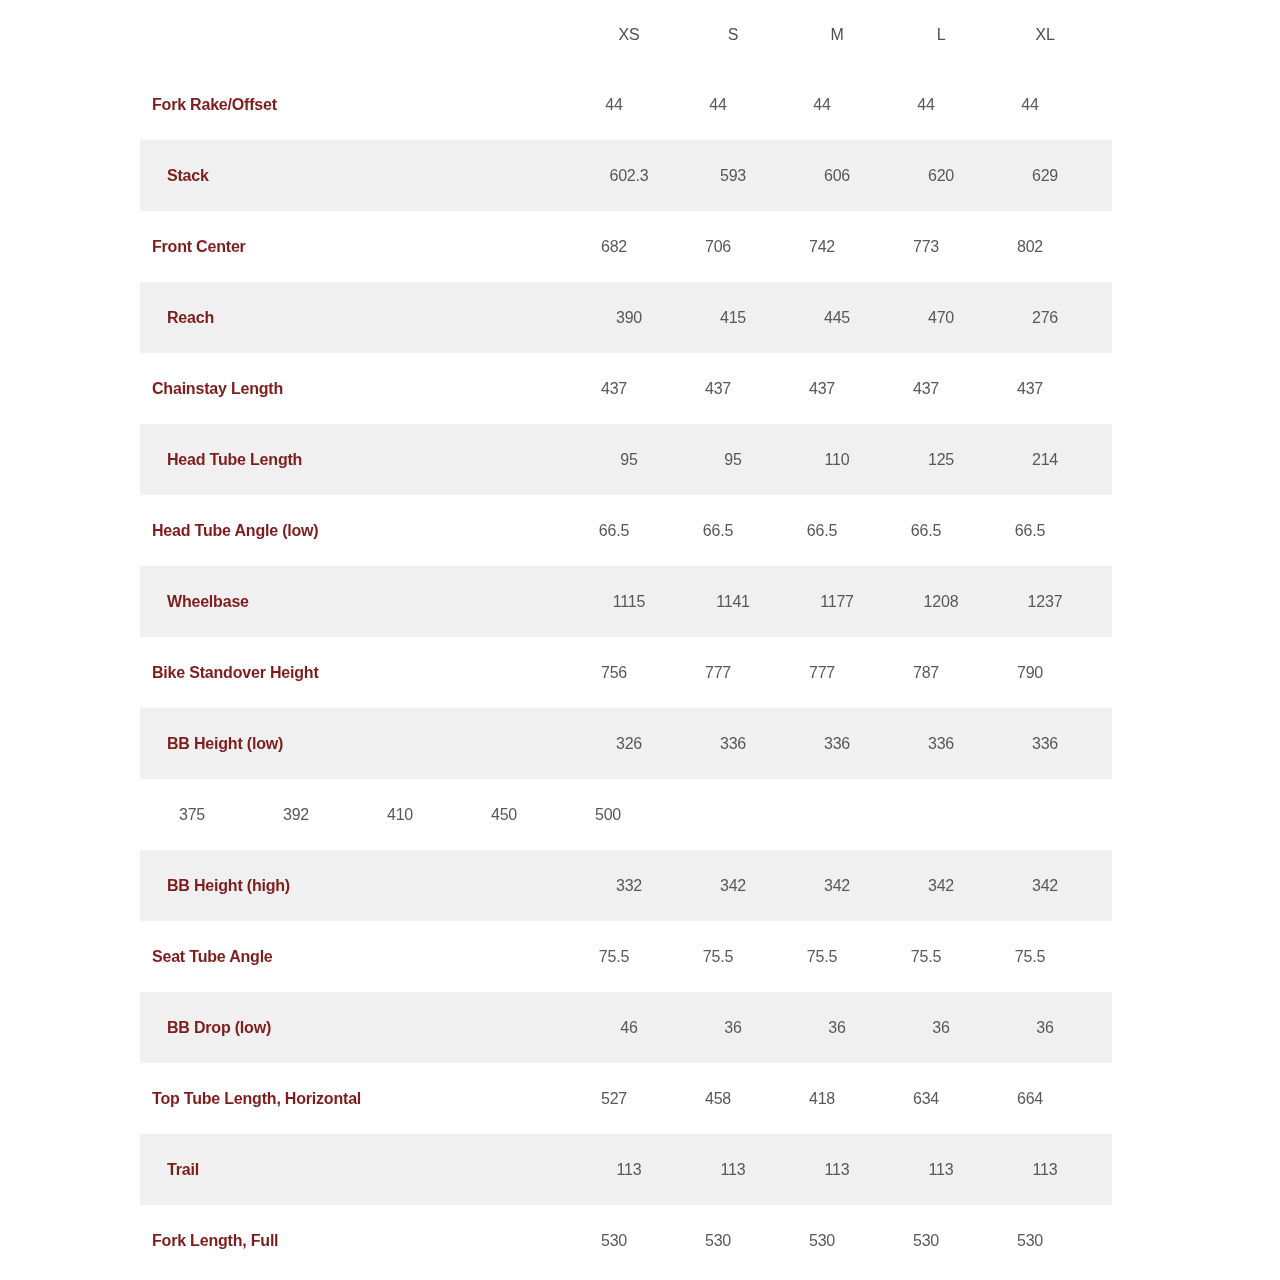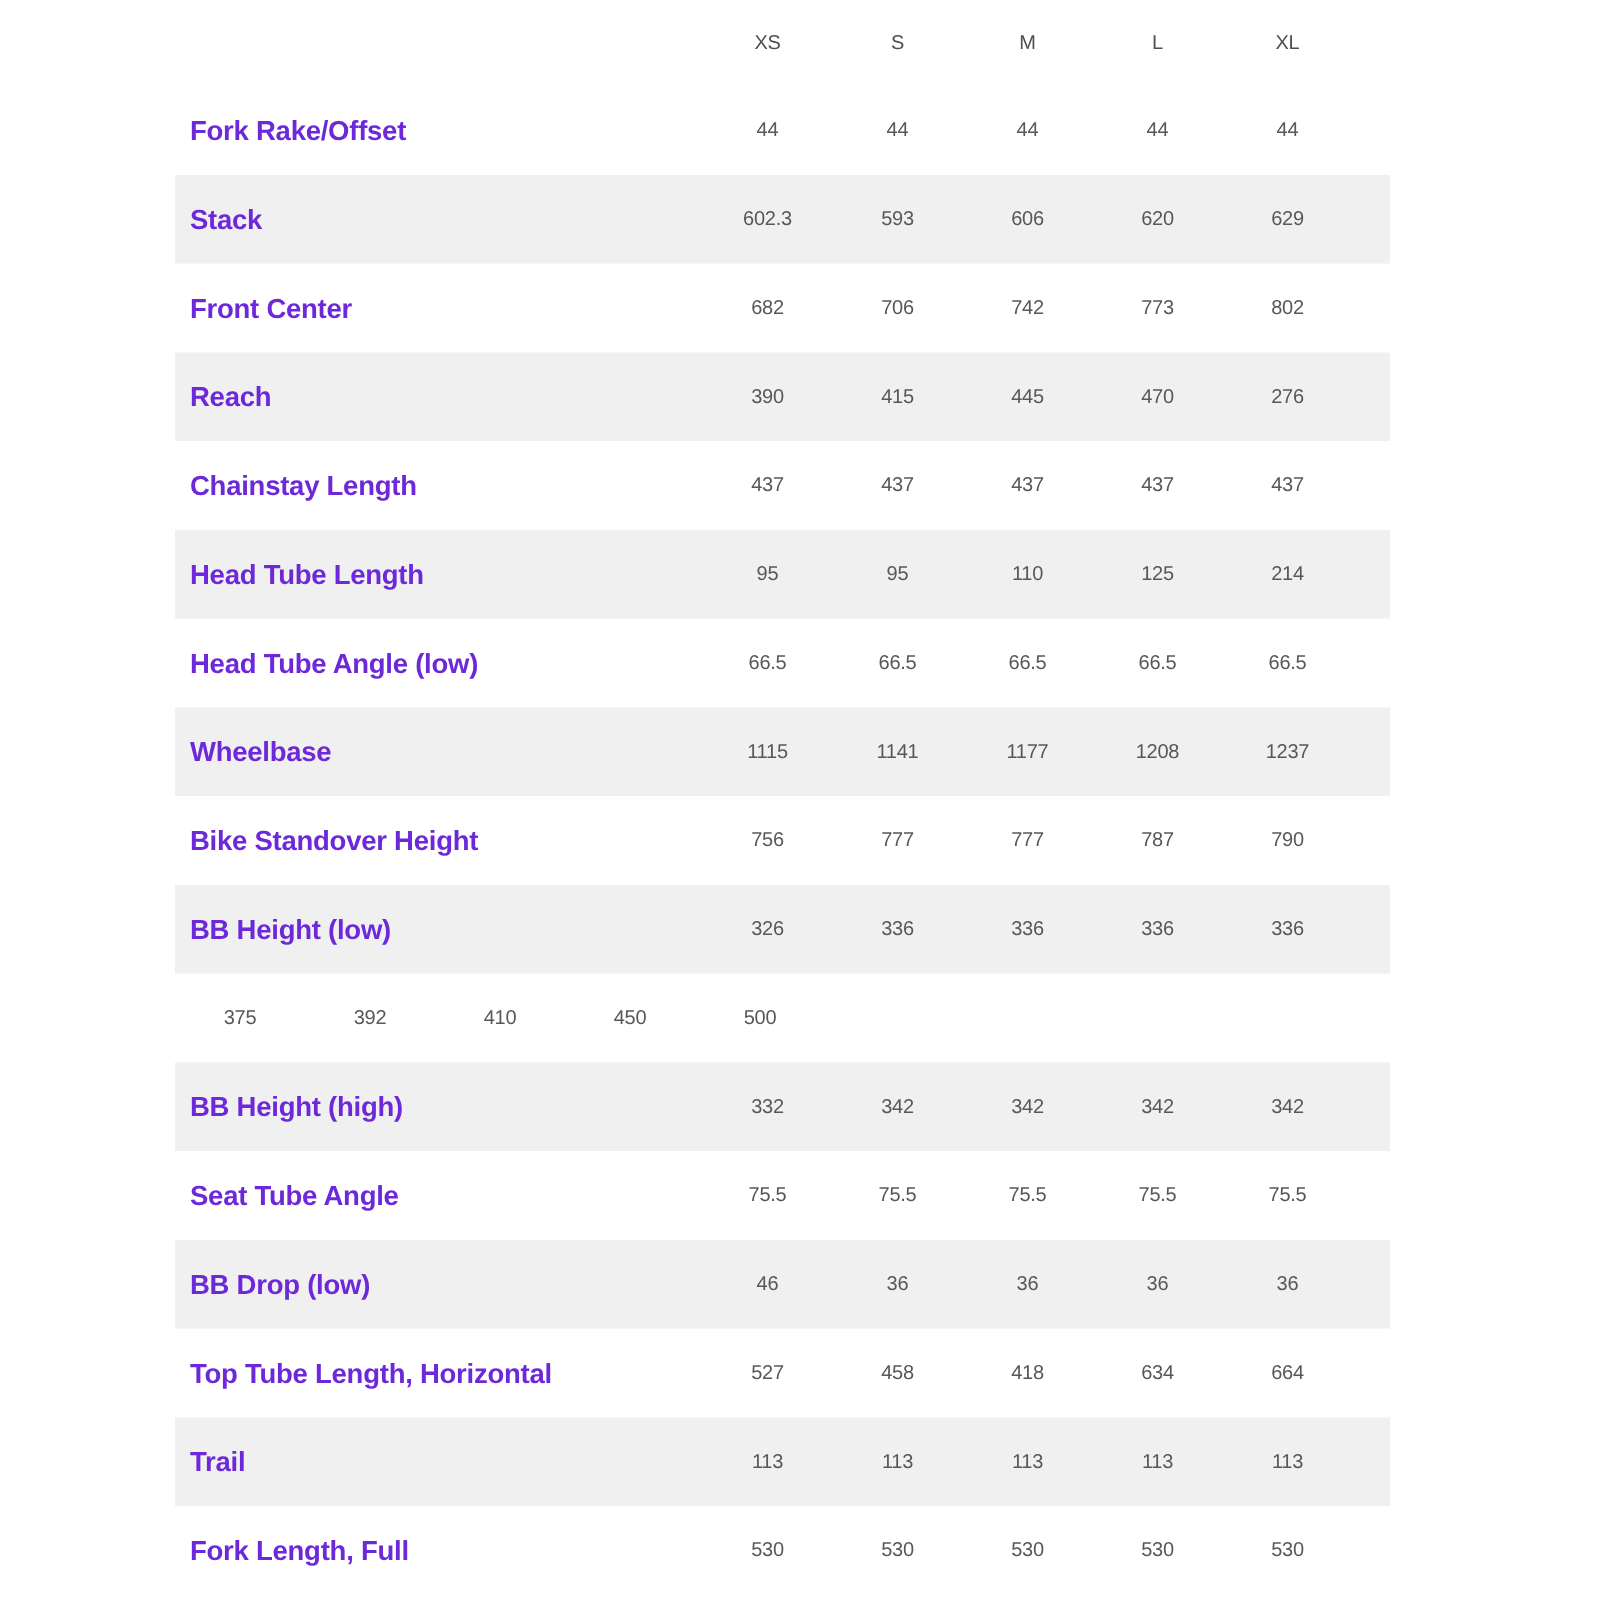--- a/index.html
+++ b/index.html
@@ -15,28 +15,28 @@
     left: 140px;
     top: 0;
     width: 972px;
   }
   .row {
     display: flex;
     align-items: center;
     height: 71px;
     background: #ffffff;
   }
-  .row.header { height: 69px; }
-  .row.alt { background: #f0f0f0; }
+  .row.header { height: 69px; justify-content: center; }
+  .row.alt { background: #f0f0f0; justify-content: center; }
   .label-cell {
     flex: 0 0 422px;
     padding-left: 12px;
-    font-size: 22px;
+    font-size: 16px;
     font-weight: 700;
-    color: #6d28d9;
+    color: #7f1d1d;
     letter-spacing: -0.2px;
   }
   .value-cell {
     flex: 0 0 104px;
     text-align: center;
     font-size: 16px;
     font-weight: 400;
     color: #58585a;
     letter-spacing: -0.2px;
   }

